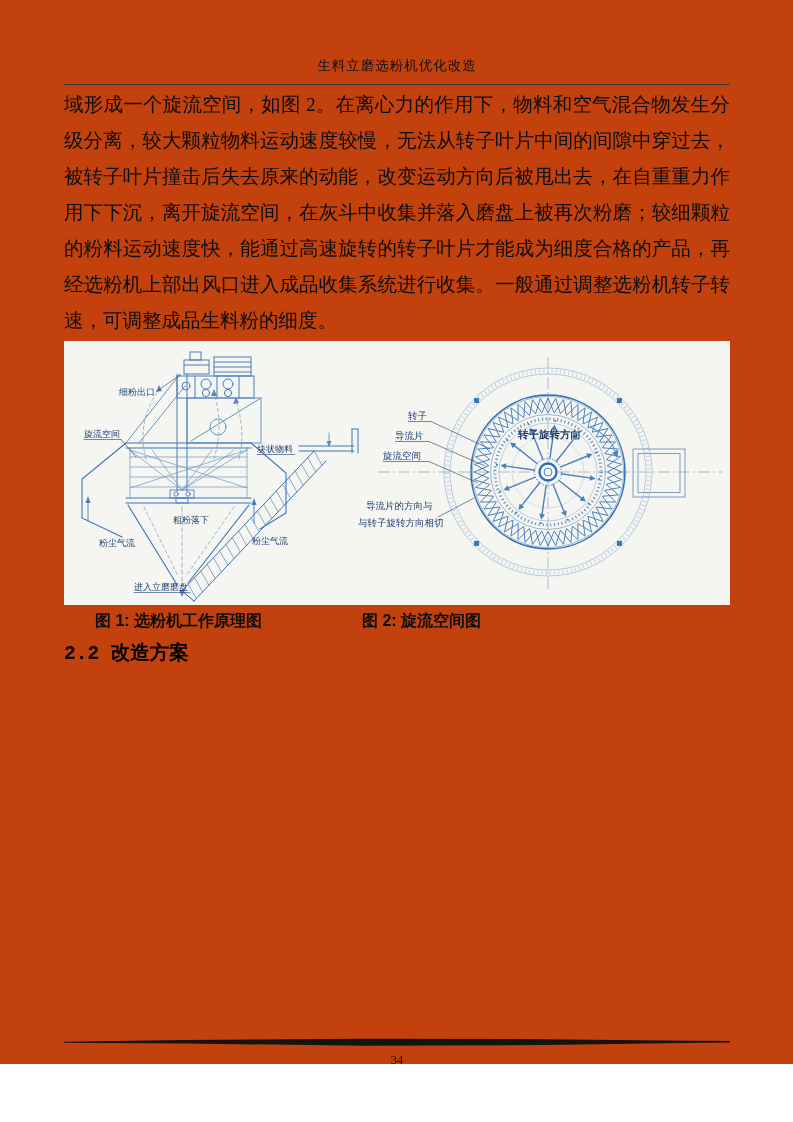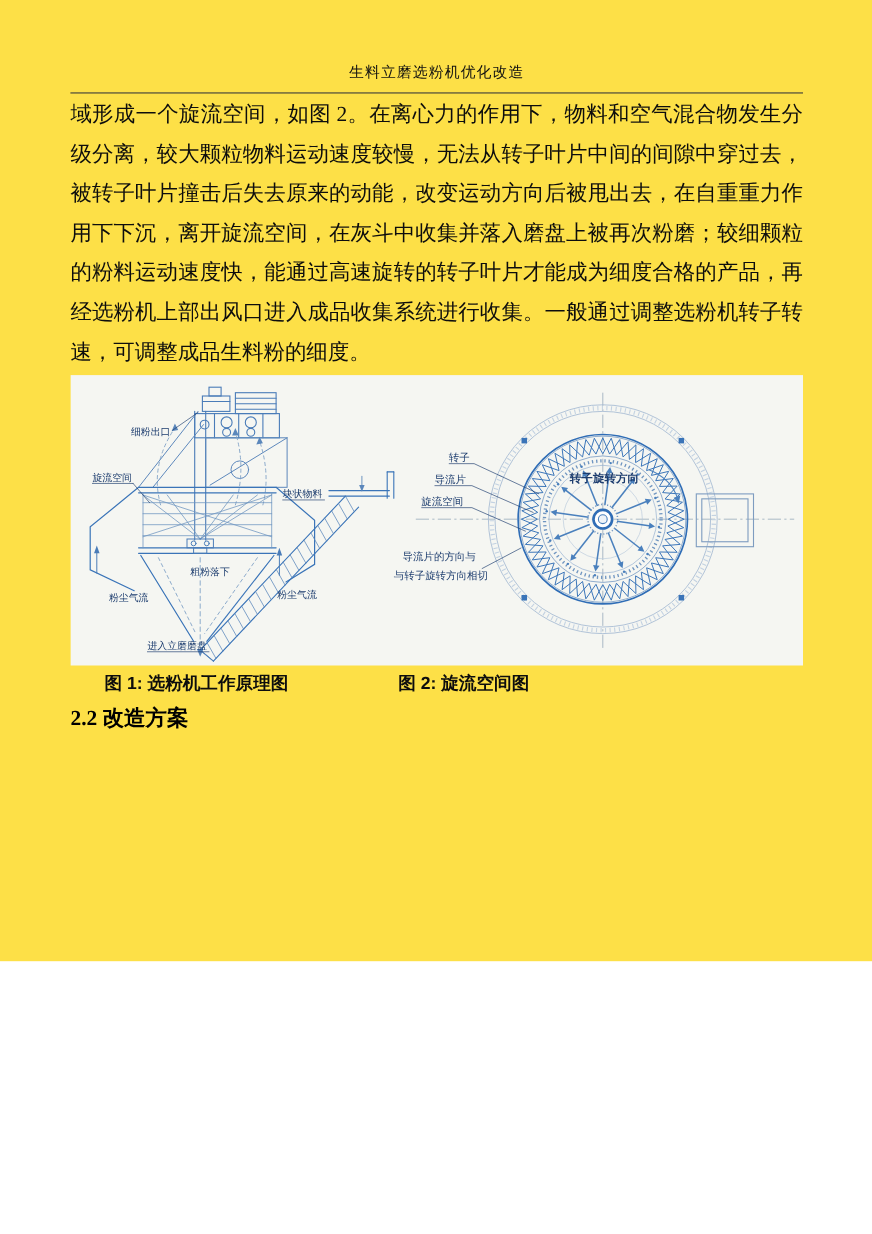--- a/index.html
+++ b/index.html
@@ -1,30 +1,30 @@
 <!DOCTYPE html>
 <html><head>
 <meta charset="utf-8">
 <style>
   html,body{margin:0;padding:0;background:#ffffff;}
-  .page{position:relative;width:793px;height:874px;background:#fde047;overflow:hidden;
+  .page{position:relative;width:793px;height:1064px;background:#c2410c;overflow:hidden;
         font-family:"Liberation Serif", serif;color:#1a1a1a;}
   .content{position:absolute;left:64px;top:0;width:666px;}
   .running-header{text-align:center;}
   .header-title{margin-top:57px;font-size:13.5px;letter-spacing:1px;color:#111;}
   .header-rule{margin-top:9px;border-top:1.6px solid #3a3a3a;height:0;}
   .body-text{margin:2px 0 0 0;font-size:19.5px;line-height:36px;text-align:justify;
              color:#0d0d0d;}
   .body-text.indent{text-indent:42px;}
   .figures-row{margin-top:2px;height:266px;position:relative;}
   .captions-row{position:relative;height:24px;margin-top:2px;
                 font-family:"Liberation Sans", sans-serif;font-weight:bold;font-size:16px;color:#0d0d0d;}
   .caption-1{position:absolute;left:31px;top:2px;}
   .caption-2{position:absolute;left:298px;top:2px;}
-  .section-heading{margin:6px 0 0 0;font-family:Liberation Serif, serif;
+  .section-heading{margin:6px 0 0 0;font-family:Liberation Mono, monospace;
                    font-size:19.5px;font-weight:bold;color:#000;}
   .page-footer{position:absolute;left:64px;top:1034px;width:666px;}
   .footer-text-row{position:relative;height:18px;margin-top:1px;font-size:12.5px;color:#111;}
   .footer-page-number{position:absolute;left:0;width:100%;text-align:center;}
   .footer-issue{position:absolute;right:0;top:12px;}
   svg text{font-family:"Liberation Sans", sans-serif;}
 </style>
 </head>
 <body>
 

